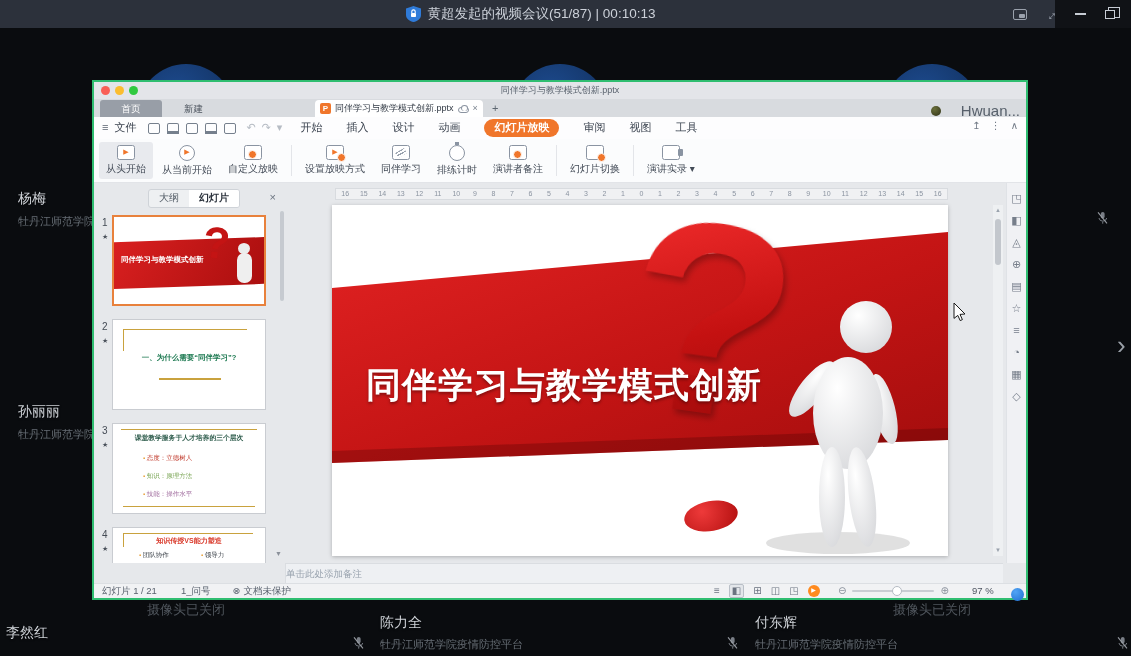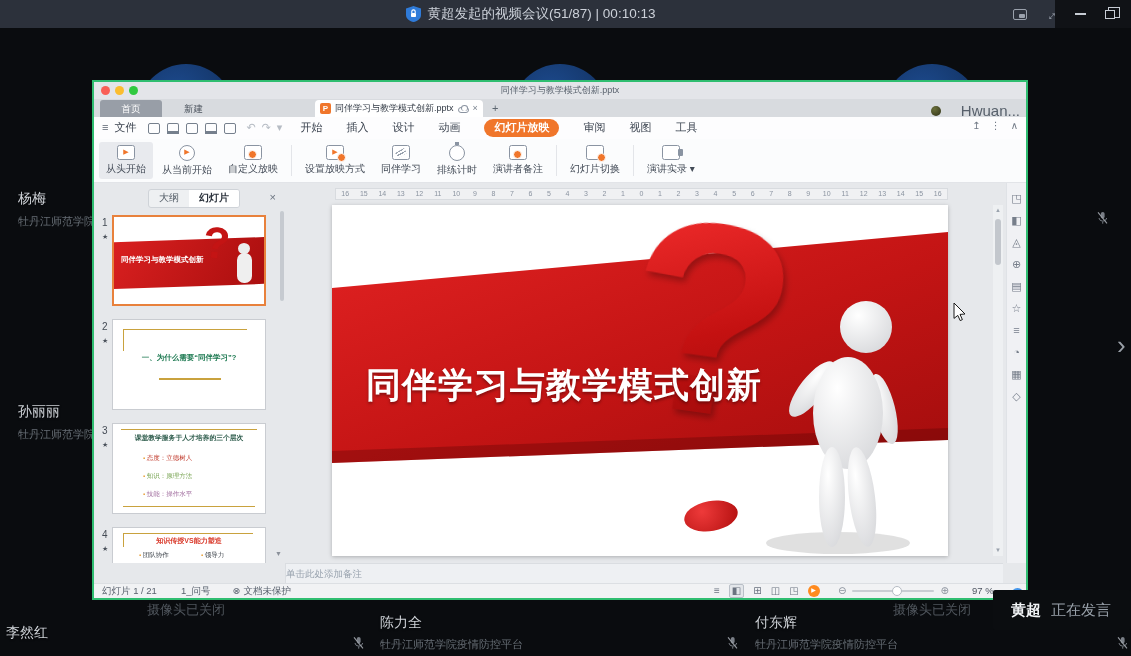--- a/index.html
+++ b/index.html
@@ -506,18 +506,14 @@
       </div>
       <span class="zpct">97 %</span>
       <span class="bluedot"></span>
     </div>
   </div>
 
   <svg class="cursor" style="left:953px;top:303px;" width="14" height="19" viewBox="0 0 14 19">
     <path d="M1 0 L12 11 L7 11.4 L9.4 16.6 L7.2 17.6 L4.8 12.4 L1 15.4 Z" fill="#fff" stroke="#1a1a1a" stroke-width="1"></path>
   </svg>
 
-  <div class="toast">
-    <span class="nm">黄超</span>
-    <span class="st">正在发言</span>
-  </div>
 
 </div>
 
 </body></html>

